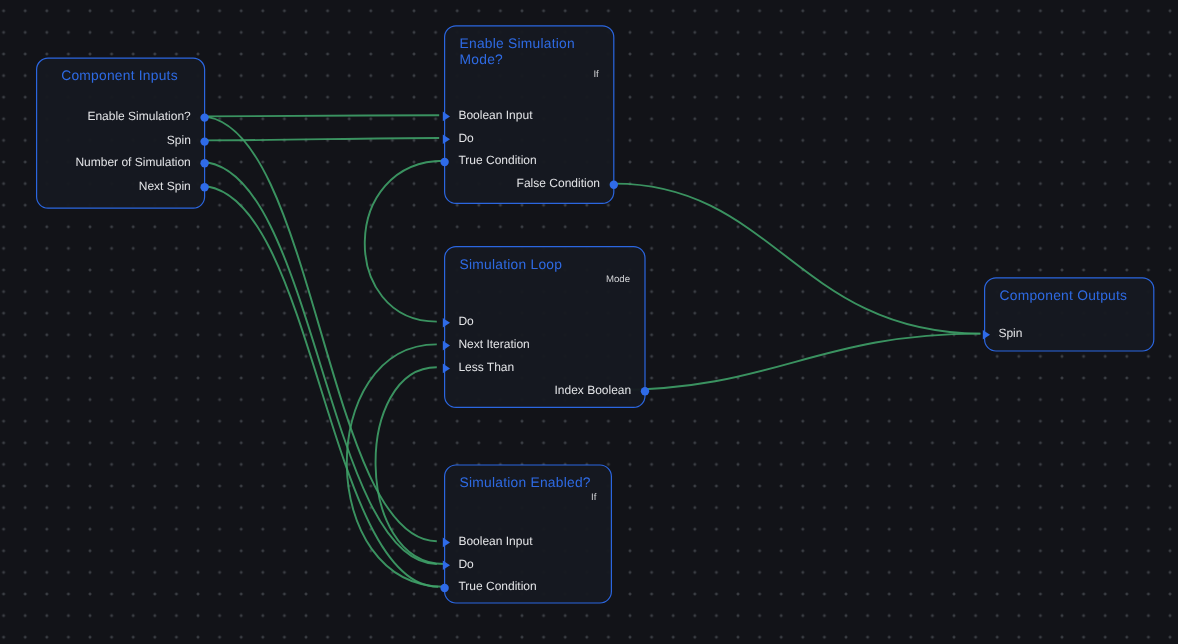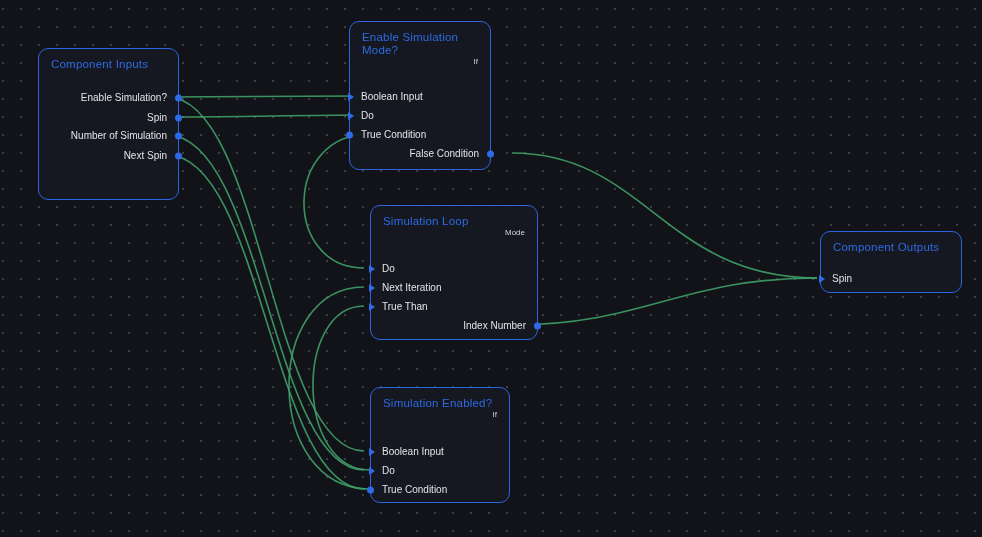--- a/index.html
+++ b/index.html
@@ -81,41 +81,41 @@
       <path d="M167,97 C262,97 272,451 364,451" stroke="#3fa168"></path>
       <path d="M167,135 C262,135 272,470 364,470" stroke="#3fa168"></path>
       <path d="M167,155 C262,155 272,489 365,489" stroke="#3fa168"></path>
       <path d="M370,134 C283,134 283,268 364,268" stroke="#3fa168"></path>
       <path d="M512,153 C645,153 665,278 817,278" stroke="#3fa168"></path>
       <path d="M512,325 C645,325 680,278 817,278" stroke="#3fa168"></path>
       <path d="M370,489 C263,489 263,287 364,287" stroke="#3fa168"></path>
       <path d="M370,470 C295,470 295,306 364,306" stroke="#3fa168"></path>
     </svg>
 
-  <div class="node" style="left:38px;top:48px;width:141px;height:152px;">
+  <div class="node" style="left:30px;top:48px;width:141px;height:126px;padding-left:8px;">
     <div class="node-title">Component Inputs</div>
     <div class="row out" style="top:42px;">
       <span class="lbl">Enable Simulation?</span>
       <span class="port circle right"></span>
     </div>
     <div class="row out" style="top:62px;">
       <span class="lbl">Spin</span>
       <span class="port circle right"></span>
     </div>
     <div class="row out" style="top:80px;">
       <span class="lbl">Number of Simulation</span>
       <span class="port circle right"></span>
     </div>
     <div class="row out" style="top:100px;">
       <span class="lbl">Next Spin</span>
       <span class="port circle right"></span>
     </div>
   </div>
 
-  <div class="node" style="left:349px;top:21px;width:142px;height:149px;">
+  <div class="node" style="left:370px;top:21px;width:142px;height:149px;">
     <div class="node-title" style="max-width:100px;">Enable Simulation Mode?</div>
     <div class="node-subtitle">If</div>
     <div class="row in" style="top:68px;">
       <span class="port tri left"></span>
       <span class="lbl">Boolean Input</span>
     </div>
     <div class="row in" style="top:87px;">
       <span class="port tri left"></span>
       <span class="lbl">Do</span>
     </div>
@@ -135,24 +135,24 @@
     <div class="row in" style="top:56px;">
       <span class="port tri left"></span>
       <span class="lbl">Do</span>
     </div>
     <div class="row in" style="top:75px;">
       <span class="port tri left"></span>
       <span class="lbl">Next Iteration</span>
     </div>
     <div class="row in" style="top:94px;">
       <span class="port tri left"></span>
-      <span class="lbl">True Than</span>
+      <span class="lbl">Less Than</span>
     </div>
     <div class="row out" style="top:113px;">
-      <span class="lbl">Index Number</span>
+      <span class="lbl">Index Boolean</span>
       <span class="port circle right"></span>
     </div>
   </div>
 
   <div class="node" style="left:370px;top:387px;width:140px;height:116px;">
     <div class="node-title">Simulation Enabled?</div>
     <div class="node-subtitle">If</div>
     <div class="row in" style="top:57px;">
       <span class="port tri left"></span>
       <span class="lbl">Boolean Input</span>

